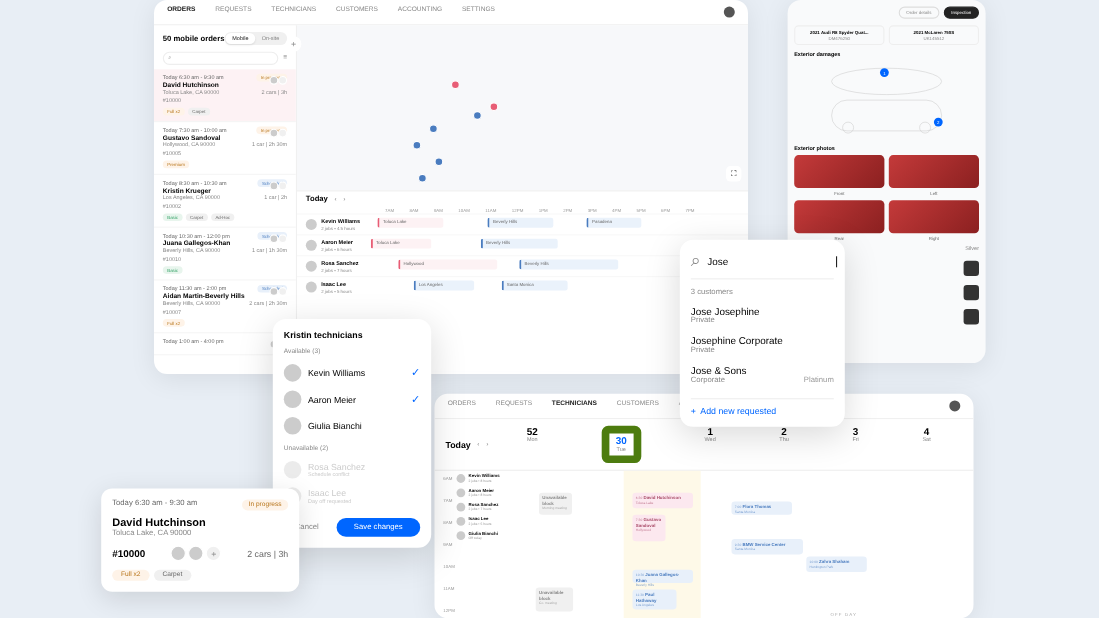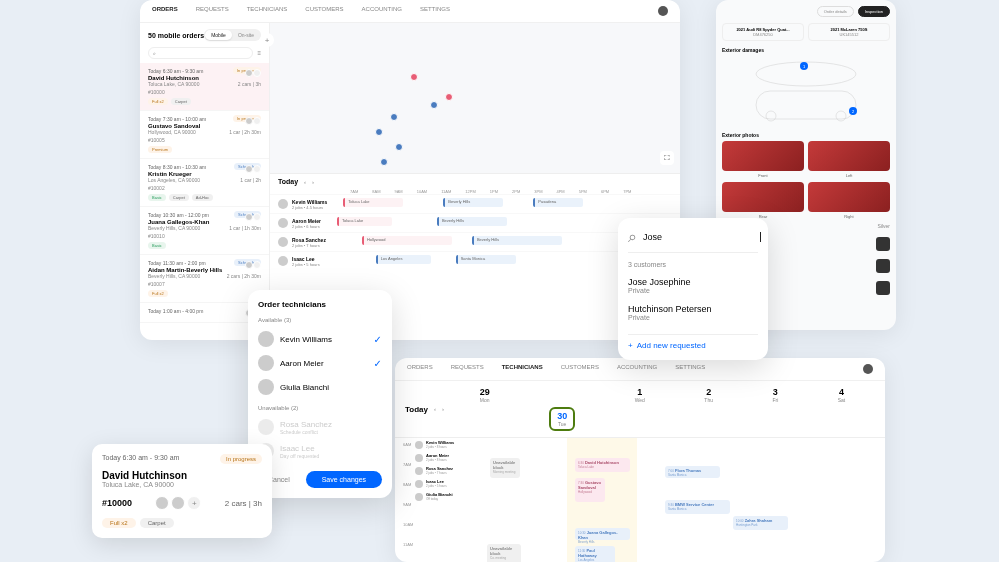--- a/index.html
+++ b/index.html
@@ -126,21 +126,21 @@
     
     
     .cal-head { display: flex; align-items: center; padding: 6px 10px; gap: 6px; }
     .cal-title { font-size: 8px; font-weight: 600; }
     .cal-nav { font-size: 6px; color: #888; }
     .cal-days { display: flex; flex: 1; justify-content: space-around; }
     .cal-day { text-align: center; }
     .cal-day-num { font-size: 9px; font-weight: 600; }
     .cal-day-name { font-size: 5px; color: #888; }
     .cal-day.active .cal-day-num { color: #0066ff; }
-    .cal-day.active { border: 2px solid #4d7c0f; border-radius: 6px; padding: 2px 6px; margin-top: 20px; }
+    .cal-day.active { border: 7px solid #4d7c0f; border-radius: 6px; padding: 2px 6px; }
     .cal-grid { position: relative; height: 162px; border-top: 1px solid #eee; }
     .cal-hour { position: absolute; left: 0; font-size: 4px; color: #999; padding-left: 8px; }
     .cal-tech-col { position: absolute; left: 20px; top: 2px; display: flex; flex-direction: column; }
     .cal-tech { display: flex; align-items: center; gap: 3px; margin-bottom: 4px; }
     .cal-tech-av { width: 8px; height: 8px; border-radius: 50%; background: #ccc; }
     .cal-tech-name { font-size: 4px; font-weight: 600; }
     .cal-event { position: absolute; border-radius: 3px; font-size: 4px; padding: 2px 3px; }
     .cal-event.pink { background: #fce8ef; color: #aa4d6a; }
     .cal-event.blue { background: #e8f0fa; color: #4a7cbf; }
     .cal-event.gray { background: #f0f0f0; color: #888; }
@@ -421,21 +421,21 @@
         <div>
           <div style="font-weight:600;">Torn thread</div>
           <div class="detail-val">Back seat</div>
         </div>
         <span style="width:14px;height:14px;background:#333;border-radius:3px;"></span>
       </div>
     </div>
 </div>
 
 <div class="assign-popup">
-  <div class="assign-title">Order technicians</div>
+  <div class="assign-title">Kristin technicians</div>
   <div class="assign-section">Available (3)</div>
   <div id="assign-avail">
       <div class="assign-row">
         <span class="assign-av"></span>
         <span class="assign-name">Kevin Williams</span>
         <span class="assign-check">✓</span>
       </div>
       <div class="assign-row">
         <span class="assign-av"></span>
         <span class="assign-name">Aaron Meier</span>
@@ -477,23 +477,30 @@
   <div class="search-count">3 customers</div>
   <div id="search-results">
       <div class="cust-row">
         <div>
           <div class="cust-name">Jose Josephine</div>
           <div class="cust-type">Private</div>
         </div>
       </div>
       <div class="cust-row">
         <div>
-          <div class="cust-name">Hutchinson Petersen</div>
+          <div class="cust-name">Josephine Corporate</div>
           <div class="cust-type">Private</div>
         </div>
+      </div>
+      <div class="cust-row">
+        <div>
+          <div class="cust-name">Jose &amp; Sons</div>
+          <div class="cust-type">Corporate</div>
+        </div>
+        <span class="cust-tier">Platinum</span>
       </div>
     </div>
   <div class="add-cust">
     <span>+</span>
     <span>Add new requested</span>
   </div>
 </div>
 
 <div class="detail-card">
   <div class="dc-head">
@@ -526,21 +533,21 @@
     <span>ACCOUNTING</span>
     <span>SETTINGS</span>
     <span class="avatar-sm nav-avatar"></span>
   </div>
   <div class="cal-head">
     <span class="cal-title">Today</span>
     <span class="cal-nav">‹</span>
     <span class="cal-nav">›</span>
     <div class="cal-days" id="cal-days">
         <div class="cal-day">
-          <div class="cal-day-num">29</div>
+          <div class="cal-day-num">52</div>
           <div class="cal-day-name">Mon</div>
         </div>
         <div class="cal-day active">
           <div class="cal-day-num">30</div>
           <div class="cal-day-name">Tue</div>
         </div>
         <div class="cal-day">
           <div class="cal-day-num">1</div>
           <div class="cal-day-name">Wed</div>
         </div>

